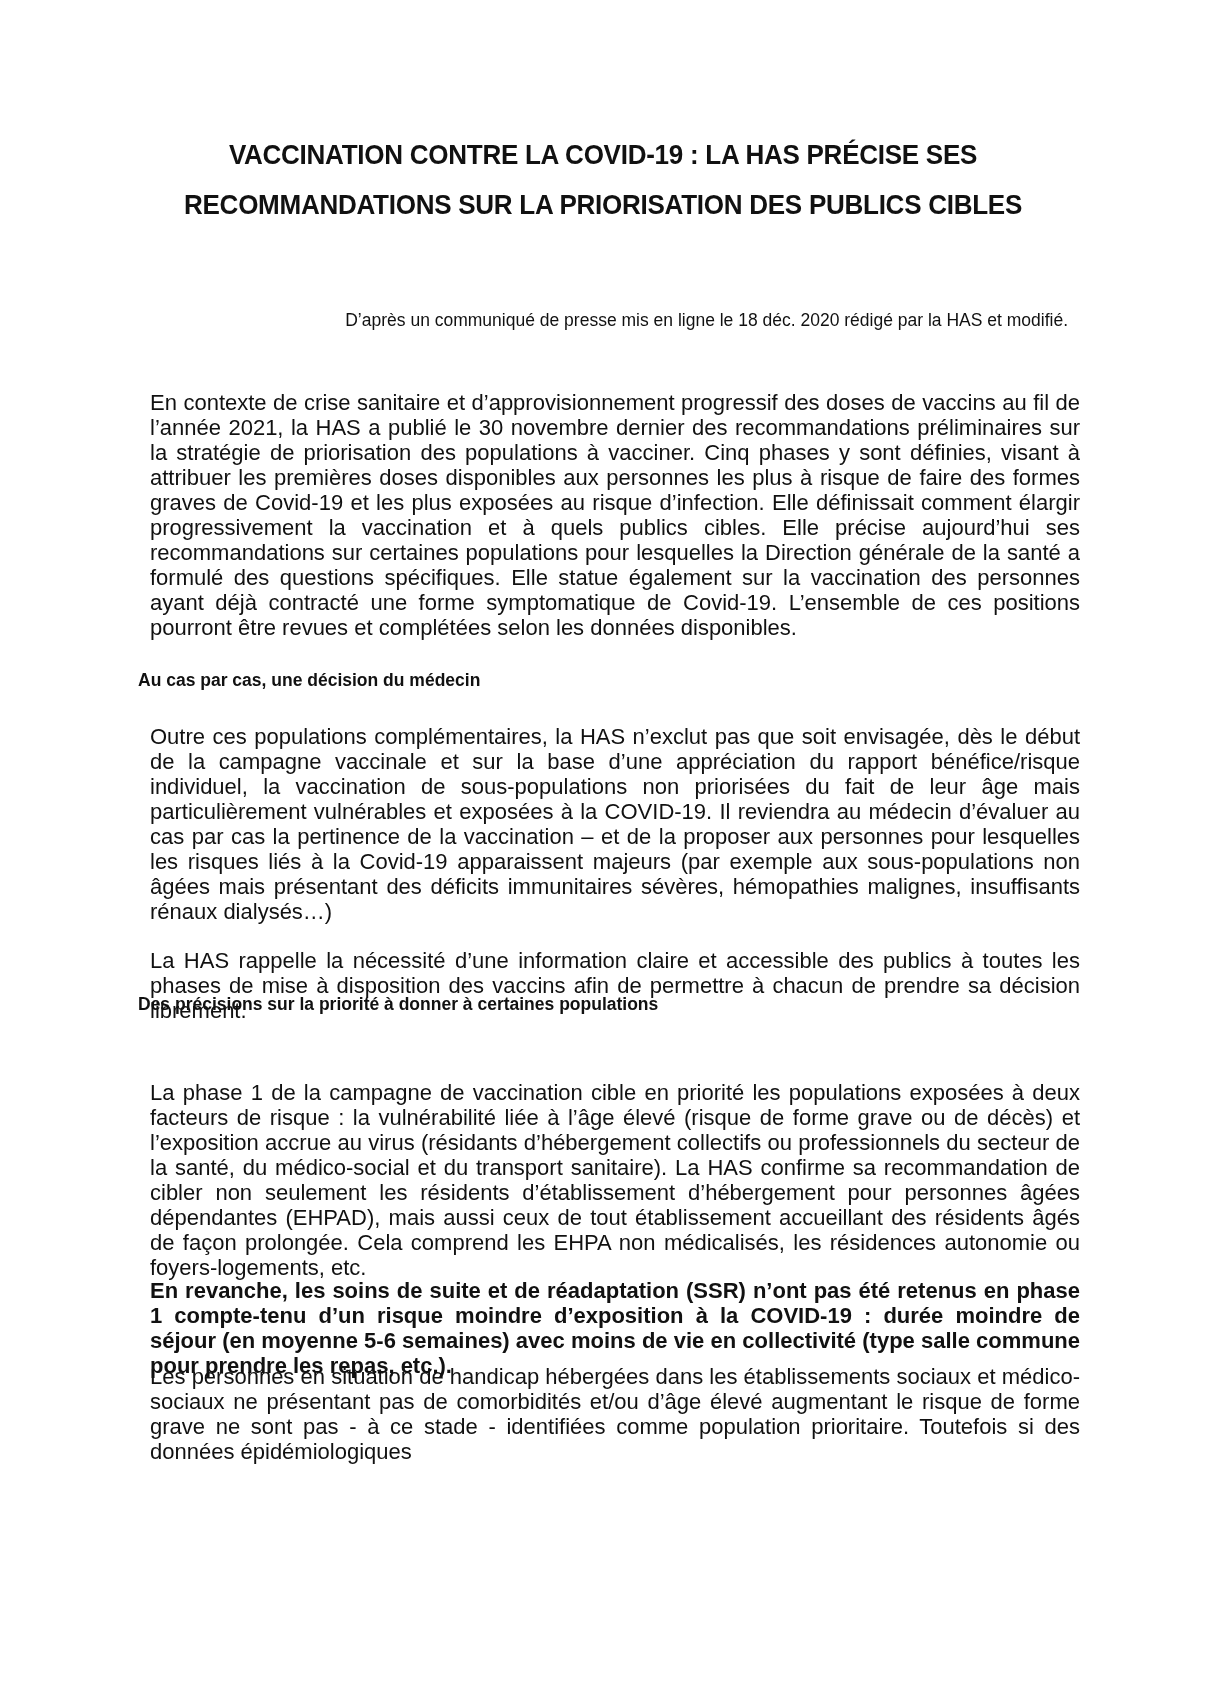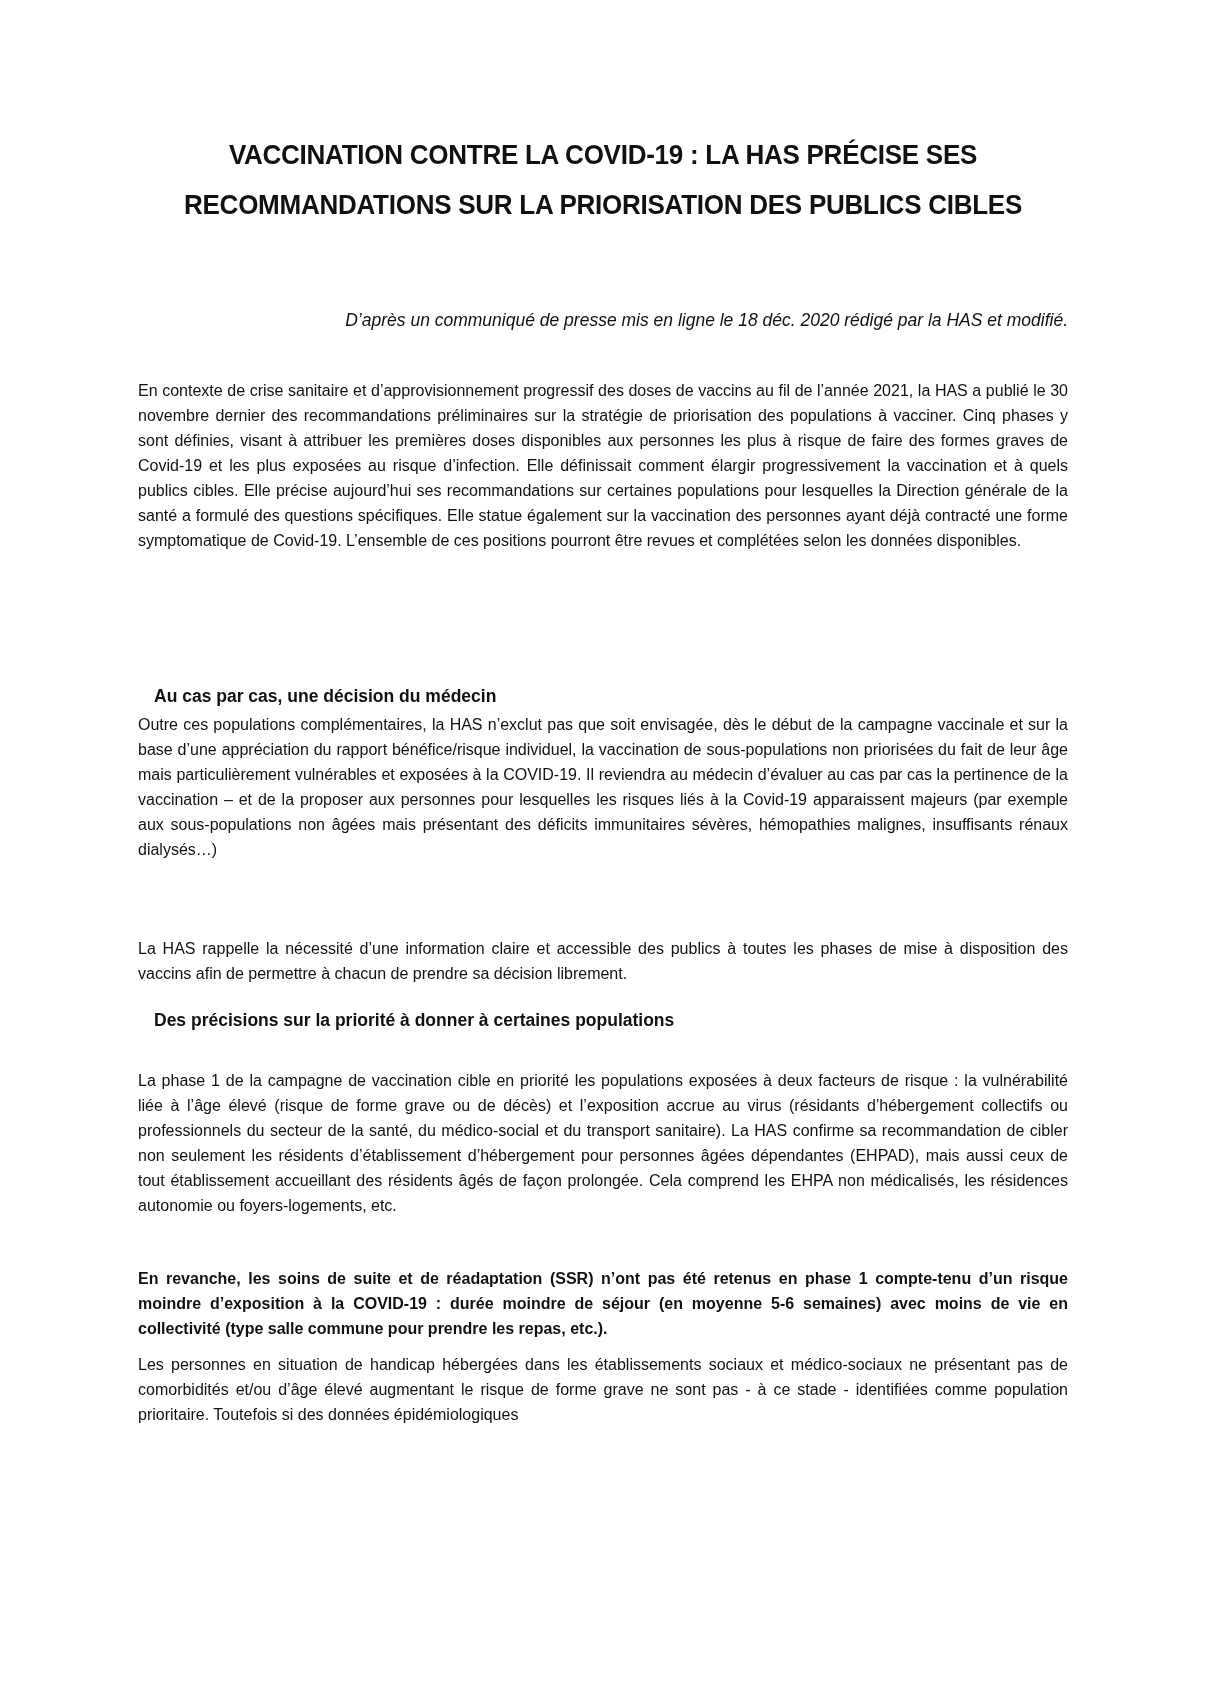--- a/index.html
+++ b/index.html
@@ -5,30 +5,30 @@
   html, body { margin: 0; padding: 0; background: #ffffff; }
   body { width: 1206px; height: 1706px; position: relative; overflow: hidden; color: #111; }
   .page { position: absolute; left: 138px; top: 0; width: 930px; }
   .title {
     font-family: "Liberation Sans", "DejaVu Sans", sans-serif;
     font-weight: bold; font-size: 28px; line-height: 50px;
     text-align: center; margin: 0; position: absolute; top: 130px; left: 0; width: 930px;
     letter-spacing: -0.3px; transform: scaleX(0.93); transform-origin: center;
   }
   .subtitle {
-    font-family: "Liberation Sans", sans-serif; font-style: italic; font-size: 17.5px;
+    font-family: "Liberation Sans", sans-serif; font-size: 17.5px;
     position: absolute; top: 310px; right: 0; width: 980px; text-align: right; margin: 0;
   }
   .para {
-    font-family: "Liberation Sans", sans-serif; font-size: 16px; line-height: 25px;
-    text-align: justify; margin: 0; position: absolute; left: 0; width: 930px;
+    font-family: "Liberation Sans", sans-serif; font-size: 22px; line-height: 25px;
+    text-align: justify; margin: 12px; position: absolute; left: 0; width: 930px;
   }
   .heading {
     font-family: "Liberation Sans", sans-serif; font-weight: bold; font-size: 17.5px;
-    margin: 16px; position: absolute; left: 0;
+    margin: 0; position: absolute; left: 0;
   }
 </style>
 </head>
 <body>
 
 <div class="page">
   <h1 class="title">VACCINATION CONTRE LA COVID-19 : LA HAS PRÉCISE SES RECOMMANDATIONS SUR LA PRIORISATION DES PUBLICS CIBLES</h1>
   <p class="subtitle">D’après un communiqué de presse mis en ligne le 18 déc. 2020 rédigé par la HAS et modifié.</p>
 
   <p class="para" style="top:378px;">En contexte de crise sanitaire et d’approvisionnement progressif des doses de vaccins au fil de l’année 2021, la HAS a publié le 30 novembre dernier des recommandations préliminaires sur la stratégie de priorisation des populations à vacciner. Cinq phases y sont définies, visant à attribuer les premières doses disponibles aux personnes les plus à risque de faire des formes graves de Covid-19 et les plus exposées au risque d’infection. Elle définissait comment élargir progressivement la vaccination et à quels publics cibles. Elle précise aujourd’hui ses recommandations sur certaines populations pour lesquelles la Direction générale de la santé a formulé des questions spécifiques. Elle statue également sur la vaccination des personnes ayant déjà contracté une forme symptomatique de Covid-19. L’ensemble de ces positions pourront être revues et complétées selon les données disponibles.</p>

